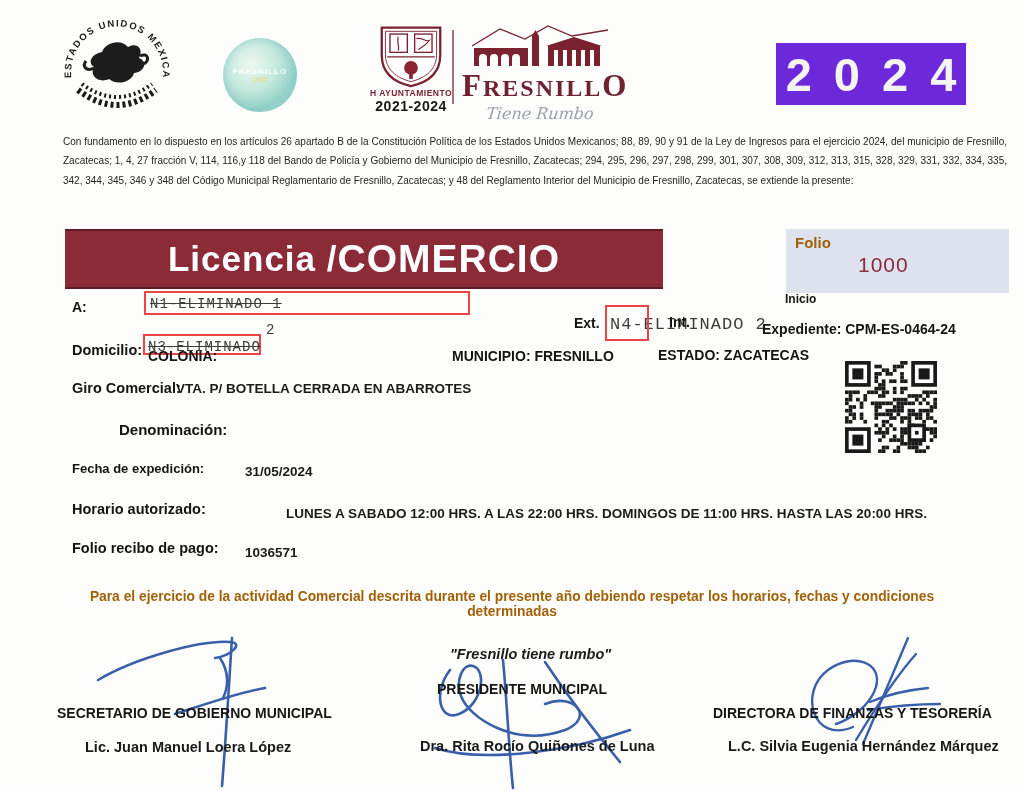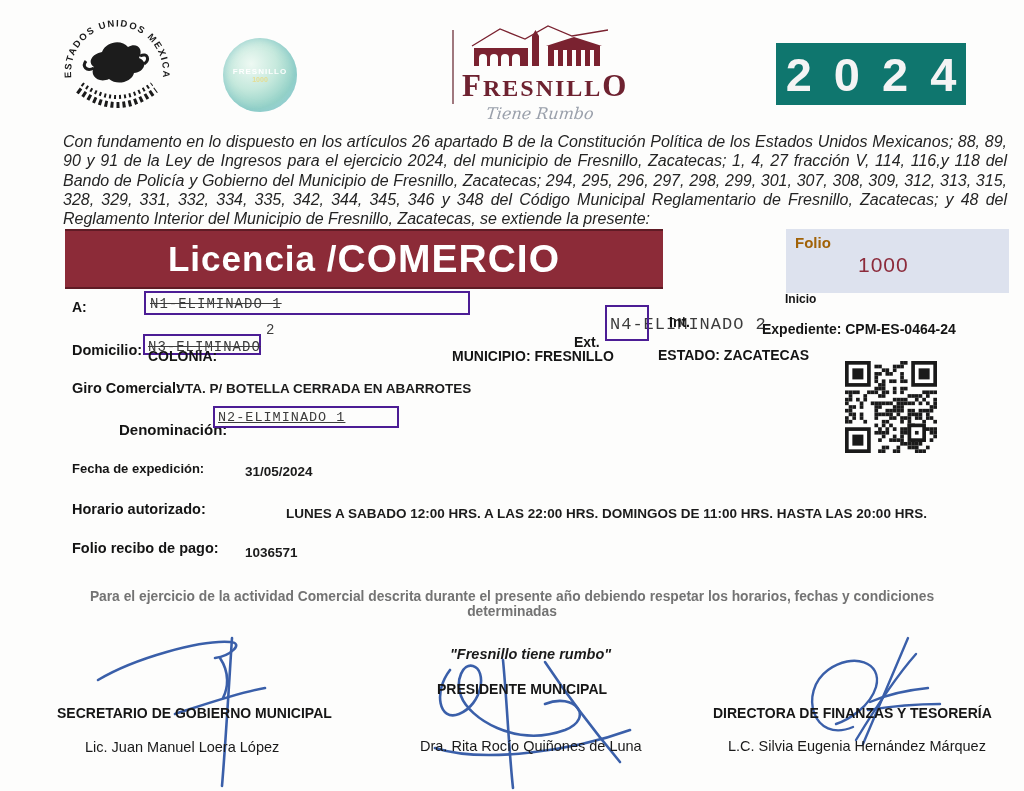--- a/index.html
+++ b/index.html
@@ -5,43 +5,42 @@
   * { margin:0; padding:0; box-sizing:border-box; }
   body { background:#e8e8e8; font-family:"Liberation Sans", sans-serif; }
   #page {
     position:relative; width:1024px; height:791px; margin:0 auto;
     background:#fdfdfc; overflow:hidden; color:#1f1f1f;
   }
   .abs { position:absolute; }
   .lbl { font-weight:700; font-size:14px; color:#141414; white-space:nowrap; }
   .val { font-weight:700; font-size:13.5px; color:#1b1b1b; white-space:nowrap; }
   .mono { font-family:"Liberation Mono", monospace; font-size:14px; color:#3c3c3c; letter-spacing:1px; white-space:nowrap; }
-  .redbox { border:2px solid #4c1d95; background:transparent; }
+  .redbox { border:2px solid #ef4444; background:transparent; }
   .strike { text-decoration:line-through; }
   .legal {
-    font-size:16px; line-height:19.3px; text-align:justify; color:#242424;
+    font-size:10px; line-height:19.3px; text-align:justify; color:#242424;
     font-family:"Liberation Sans", sans-serif;
-    font-style:italic;
   }
   .banner {
     background:#8c2b38; border-top:2px solid #5f1b25; border-bottom:2px solid #5f1b25;
     display:flex; align-items:center; justify-content:center; color:#fff;
   }
   .banner .t1 { font-size:35px; font-weight:600; letter-spacing:1px; }
   .banner .t2 { font-size:39px; font-weight:800; letter-spacing:1px; }
   .foliobox { background:#dde2ee; }
   .foliobox .flabel { font-weight:800; font-size:15px; color:#a16207; }
   .foliobox .fvalue { font-size:21px; color:#8c2b3b; letter-spacing:1px; }
   .yearbadge {
-    background:#0f766e; color:#f4f4f4; display:flex; align-items:center; justify-content:center;
+    background:#6d28d9; color:#f4f4f4; display:flex; align-items:center; justify-content:center;
     font-weight:800; font-size:47px; letter-spacing:22px; padding-left:22px;
   }
-  .notice { text-align:center; font-weight:700; font-size:13.8px; color:#737373; }
+  .notice { text-align:center; font-weight:700; font-size:13.8px; color:#a16207; }
   .sig-title { font-weight:700; font-size:14px; color:#161616; white-space:nowrap; }
-  .sig-name { font-weight:400; font-size:14.5px; color:#1a1a1a; white-space:nowrap; }
+  .sig-name { font-weight:700; font-size:14.5px; color:#1a1a1a; white-space:nowrap; }
   .quote { font-weight:700; font-style:italic; font-size:14.5px; color:#1a1a1a; white-space:nowrap; }
   .sticker {
     width:74px; height:74px; border-radius:50%;
     background:radial-gradient(circle at 38% 35%, #eef9f3 0%, #c6e9dd 38%, #95d2c8 68%, #b8dfeb 100%);
     box-shadow: inset 0 0 10px rgba(120,190,200,.6);
     display:flex; flex-direction:column; align-items:center; justify-content:center;
   }
   .sticker .s1 { font-size:8px; letter-spacing:1px; color:rgba(255,255,255,.95); font-weight:700; }
   .sticker .s2 { font-size:7px; color:rgba(230,220,140,.95); font-weight:700; }
   .logoname { font-family:"Liberation Serif", serif; font-weight:700; color:#6e2230; letter-spacing:2px; white-space:nowrap; }
@@ -72,20 +71,34 @@
       <path d="M34,52 C26,56 22,50 26,45" fill="none" stroke="#1c1c1c" stroke-width="3"></path>
       <path d="M80,40 C88,36 90,44 84,48" fill="none" stroke="#1c1c1c" stroke-width="3"></path>
     </svg>
   </div>
 
   <div class="abs sticker" style="left:223px; top:38px;">
     <span class="s1">FRESNILLO</span>
     <span class="s2">1000</span>
   </div>
 
+  <div class="abs" style="left:370px; top:24px; text-align:center;">
+    <svg width="70" height="64" viewBox="0 0 76 70" style="margin:0 auto;">
+      <path d="M6,4 H70 V34 C70,54 56,64 38,68 C20,64 6,54 6,34 Z" fill="#fff" stroke="#7a2230" stroke-width="2.5"></path>
+      <path d="M10,8 H66 V33 C66,50 54,59 38,63 C22,59 10,50 10,33 Z" fill="none" stroke="#7a2230" stroke-width="1"></path>
+      <rect x="15" y="11" width="19" height="20" fill="none" stroke="#7a2230" stroke-width="1.5"></rect>
+      <rect x="42" y="11" width="19" height="20" fill="none" stroke="#7a2230" stroke-width="1.5"></rect>
+      <path d="M24,14 C22,20 26,26 24,29 M44,16 C50,14 54,20 58,18 C54,24 48,26 46,28" fill="none" stroke="#7a2230" stroke-width="1.3"></path>
+      <path d="M12,36 H64" stroke="#7a2230" stroke-width="1.3"></path>
+      <circle cx="38" cy="48" r="7.5" fill="#8a2433"></circle>
+      <rect x="36" y="53" width="4" height="7" fill="#8a2433"></rect>
+    </svg>
+    <div class="shield-cap1">H AYUNTAMIENTO</div>
+    <div class="shield-cap2">2021-2024</div>
+  </div>
 
   <div class="abs divider" style="left:452px; top:30px; height:74px;"></div>
 
   <div class="abs" style="left:462px; top:24px; width:156px; text-align:center;">
     <svg width="140" height="44" viewBox="0 0 140 44" style="margin:0 auto;">
       <path d="M2,22 L30,5 L55,15 L78,2 L102,12 L138,6" fill="none" stroke="#7a2230" stroke-width="1.3"></path>
       <rect x="4" y="24" width="54" height="18" fill="#7a2230"></rect>
       <g fill="#fdfdfc">
         <circle cx="13" cy="34" r="4"></circle>
           <circle cx="24" cy="34" r="4"></circle>
@@ -127,21 +140,21 @@
 
   <div class="abs lbl" style="left:72px; top:299px;">A:</div>
   <div class="abs redbox" style="left:144px; top:291px; width:326px; height:24px;">
     <span class="mono strike" style="position:absolute; left:4px; top:3px;">N1-ELIMINADO 1</span>
   </div>
   <div class="abs redbox" style="left:143px; top:334px; width:118px; height:21px;">
     <span class="mono strike" style="position:absolute; left:3px; top:3px;">N3-ELIMINADO</span>
   </div>
   <span class="mono abs" style="left:266px; top:322px;">2</span>
 
-  <div class="abs lbl" style="left:574px; top:334px;">Ext.</div>
+  <div class="abs lbl" style="left:574px; top:315px;">Ext.</div>
   <span class="mono abs" style="left:610px; top:315px; font-size:17px;">N4-ELIMINADO 2</span>
   <div class="abs redbox" style="left:605px; top:305px; width:44px; height:36px;"></div>
   <div class="abs lbl" style="left:669px; top:314px;">Int.</div>
 
   <div class="abs lbl" style="left:785px; top:292px; font-size:12px;">Inicio</div>
   <div class="abs lbl" style="left:762px; top:321px;text-align:center;">Expediente: CPM-ES-0464-24</div>
 
   <div class="abs lbl" style="left:72px; top:342px; font-size:14.5px;">Domicilio:</div>
   <div class="abs lbl" style="left:148px; top:348px;">COLONIA:</div>
   <div class="abs lbl" style="left:452px; top:348px;">MUNICIPIO: FRESNILLO</div>
@@ -367,23 +380,20 @@
         <rect x="0" y="66.24000000000001" width="25.76" height="25.76" fill="#1a1a1a"></rect>
         <rect x="3.68" y="69.92" width="18.400000000000002" height="18.400000000000002" fill="#ffffff"></rect>
         <rect x="7.36" y="73.60000000000001" width="11.040000000000001" height="11.040000000000001" fill="#1a1a1a"></rect>
         <rect x="62.56" y="62.56" width="18.400000000000002" height="18.400000000000002" fill="#1a1a1a"></rect>
         <rect x="66.24000000000001" y="66.24000000000001" width="11.040000000000001" height="11.040000000000001" fill="#ffffff"></rect>
         <rect x="69.92" y="69.92" width="3.68" height="3.68" fill="#1a1a1a"></rect>
       </svg>
   </div>
 
   <div class="abs lbl" style="left:72px; top:421px; font-size:15px;margin-left:47px;">Denominación:</div>
-  <div class="abs redbox" style="left:213px; top:406px; width:186px; height:22px;">
-    <span class="mono" style="position:absolute; left:3px; top:2px; font-size:13.5px; text-decoration:underline;">N2-ELIMINADO 1</span>
-  </div>
 
   <div class="abs lbl" style="left:72px; top:461px; font-size:13px;">Fecha de expedición:</div>
   <div class="abs val" style="left:245px; top:464px;">31/05/2024</div>
 
   <div class="abs lbl" style="left:72px; top:501px; font-size:14.5px;">Horario autorizado:</div>
   <div class="abs val" style="left:245px; top:506px;padding-left:41px;">LUNES A SABADO 12:00 HRS. A LAS 22:00 HRS. DOMINGOS DE 11:00 HRS. HASTA LAS 20:00 HRS.</div>
 
   <div class="abs lbl" style="left:72px; top:540px; font-size:14.5px;">Folio recibo de pago:</div>
   <div class="abs val" style="left:245px; top:545px;">1036571</div>
 

